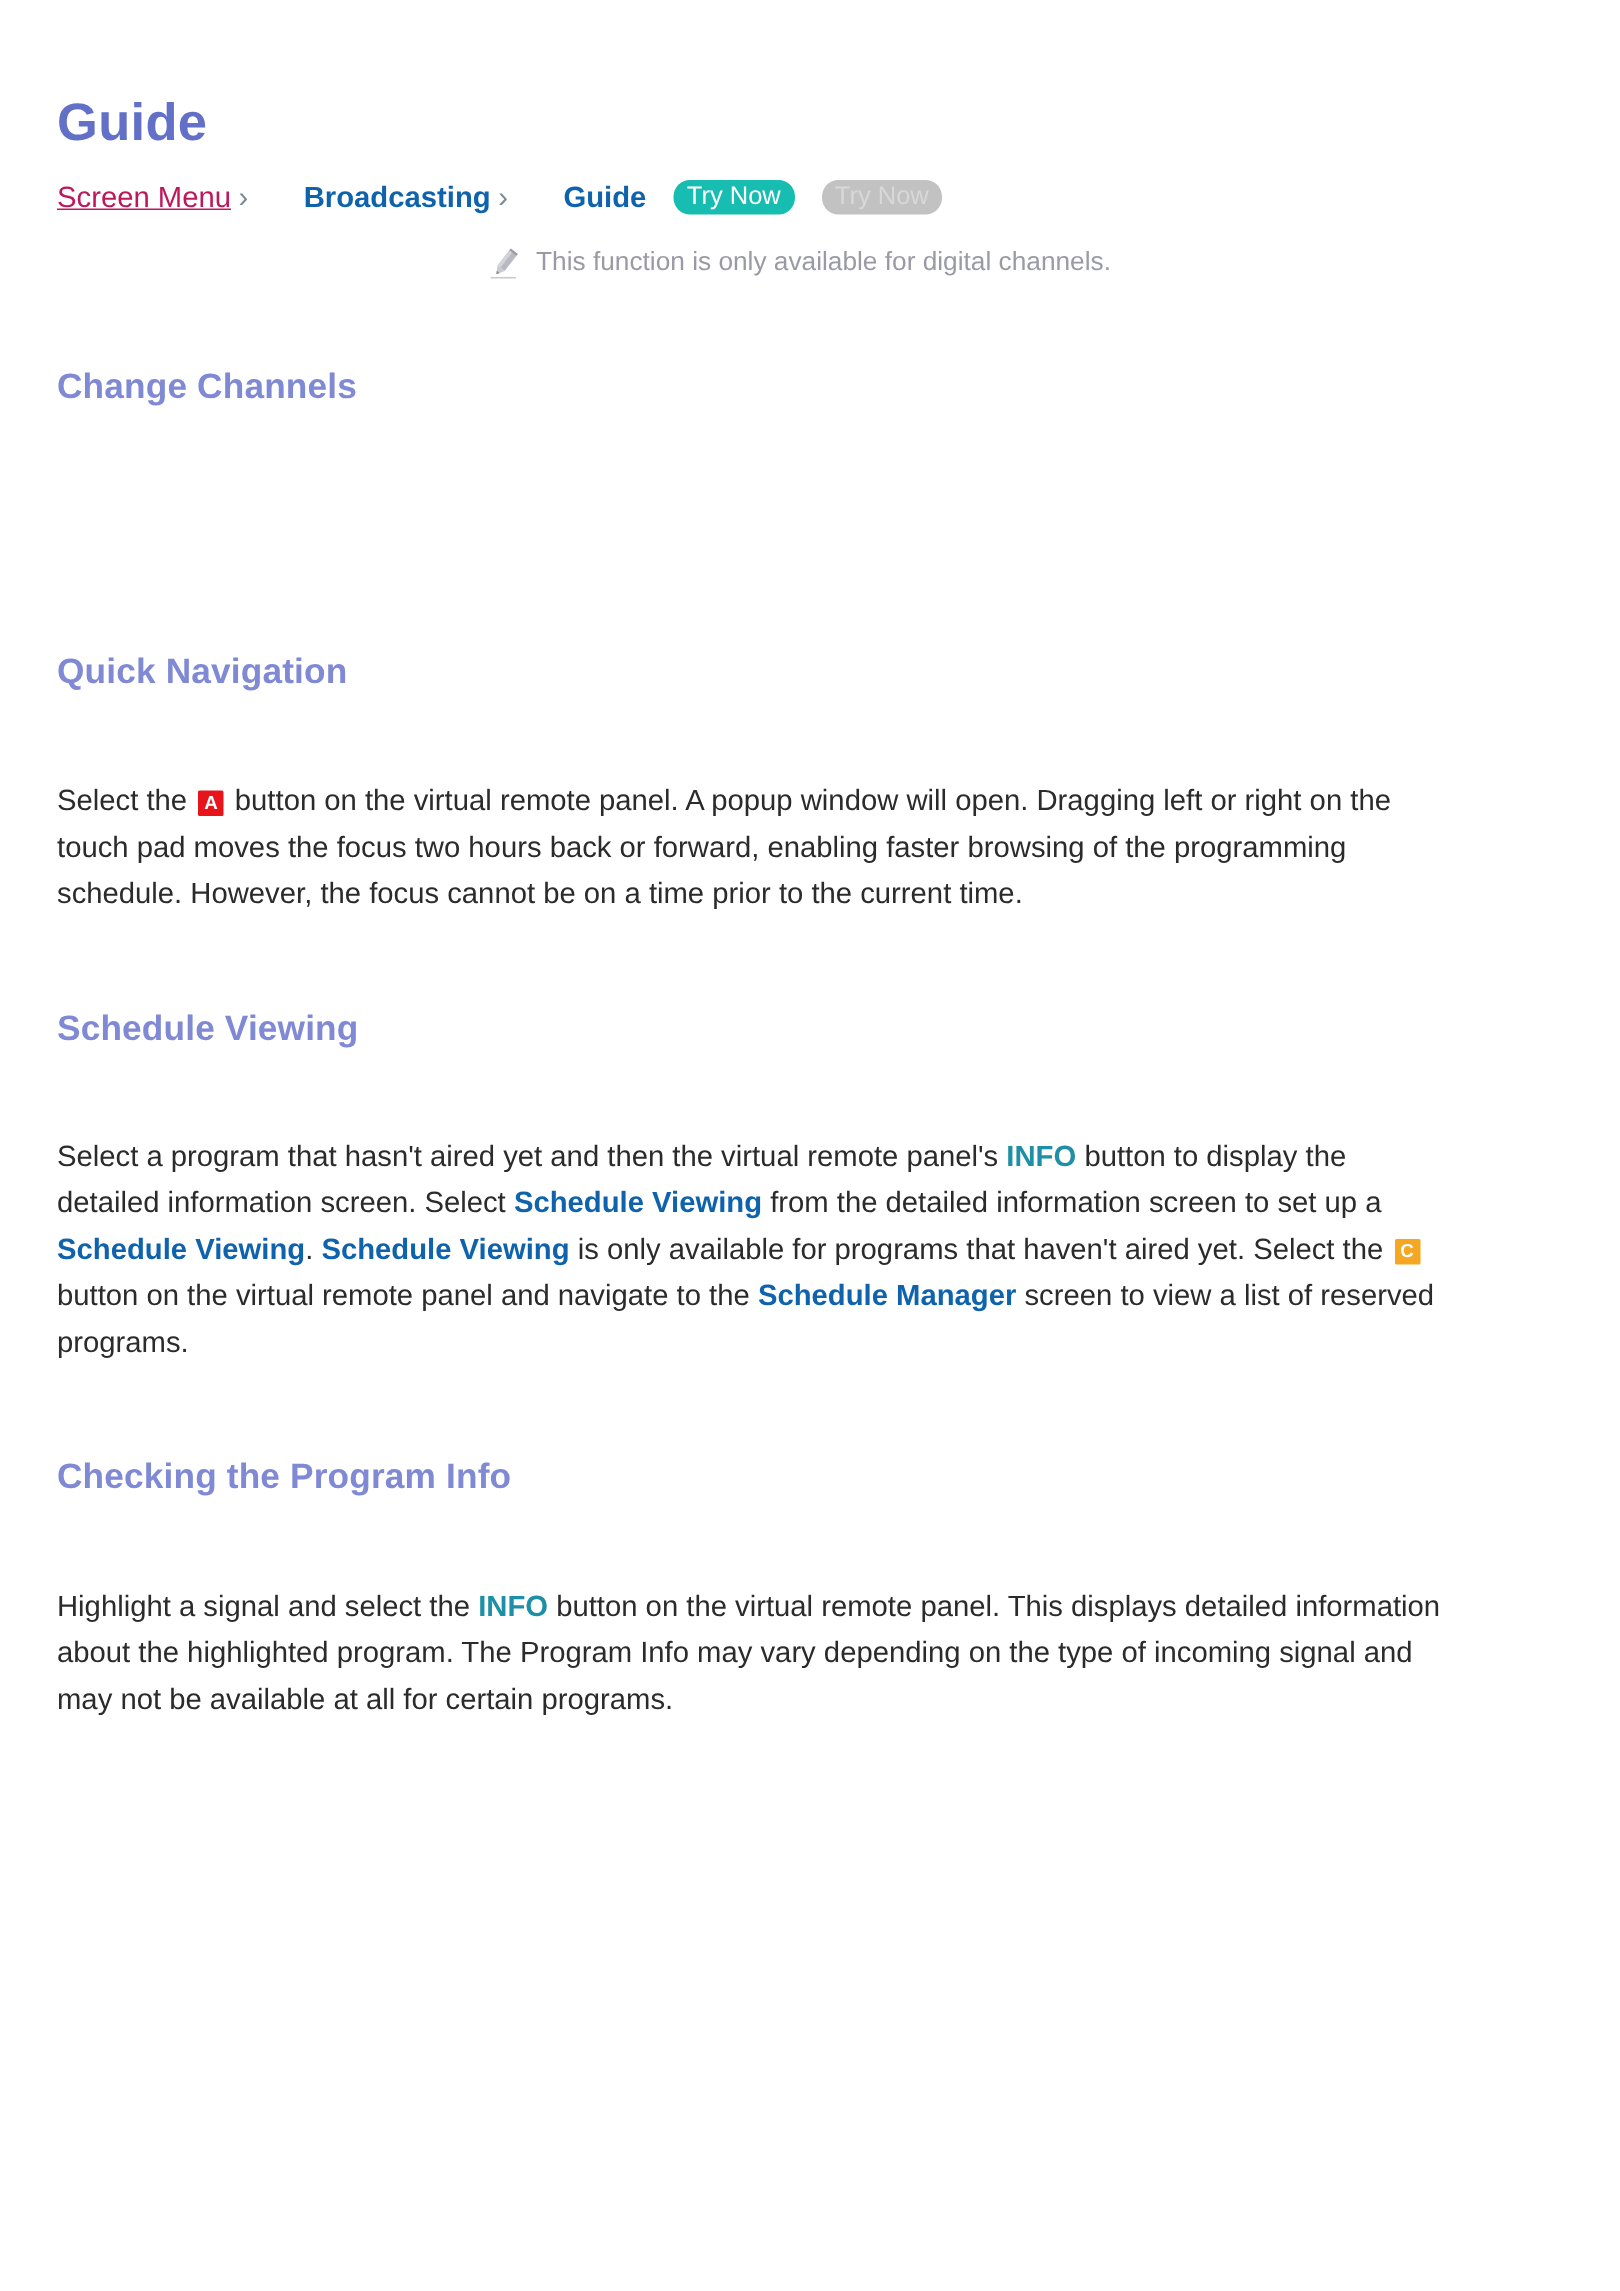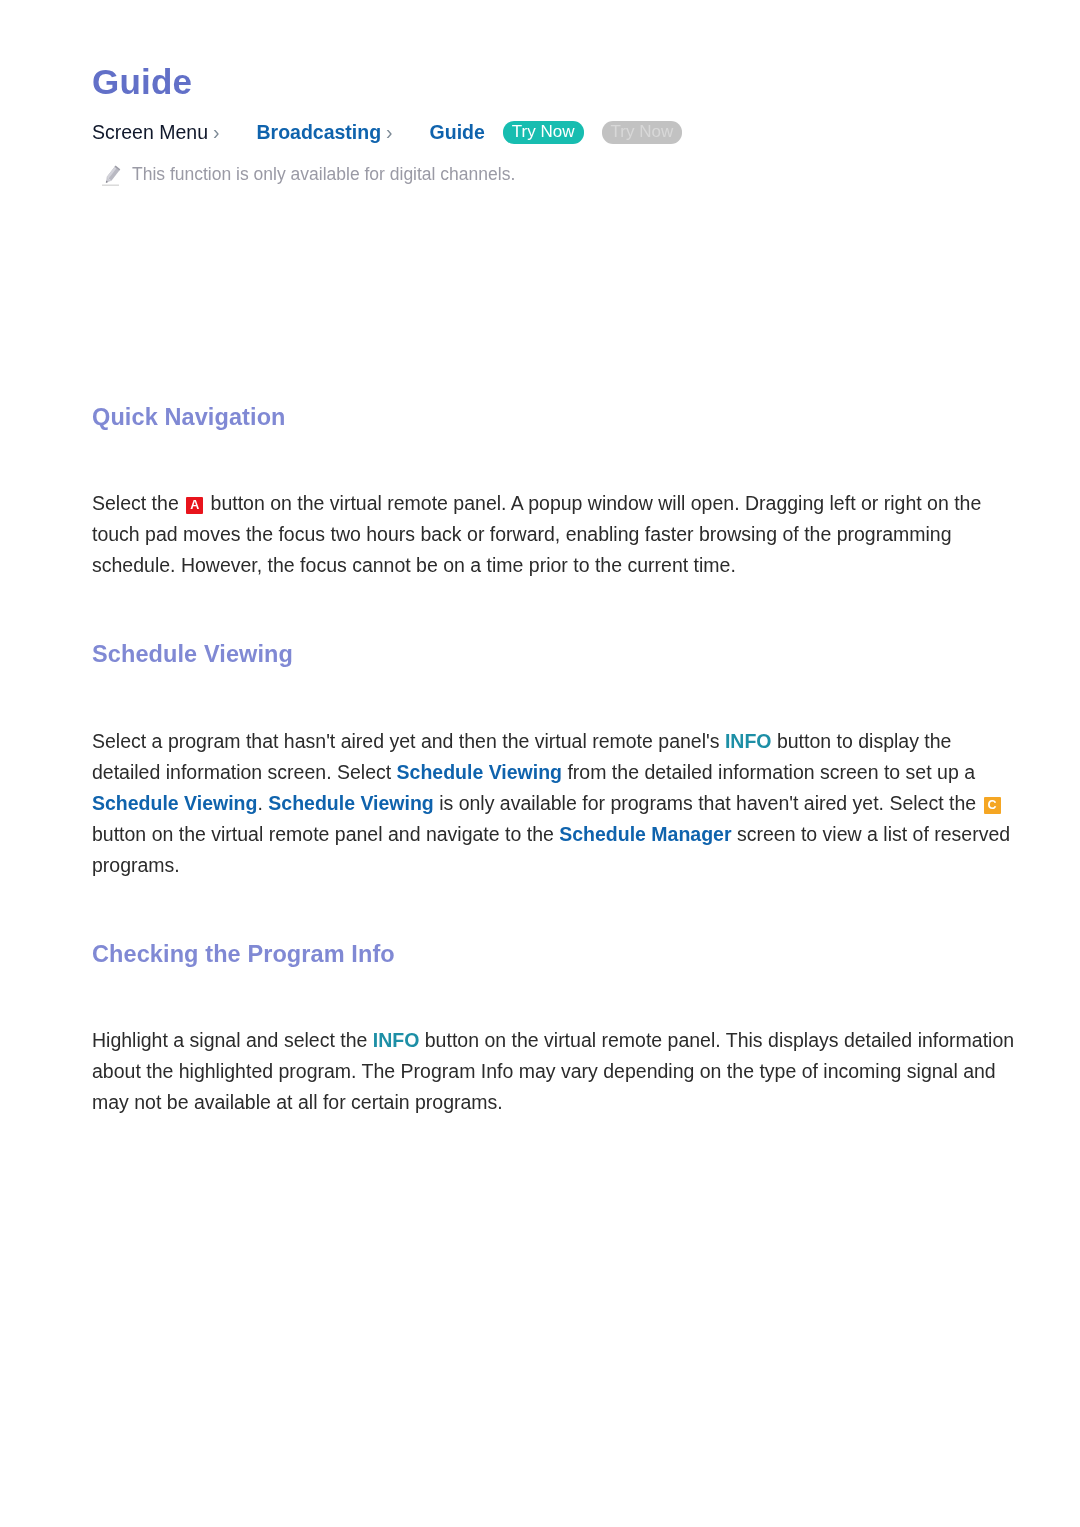--- a/index.html
+++ b/index.html
@@ -12,42 +12,42 @@
     height: 1527px;
     font-family: "Liberation Sans", sans-serif;
     color: #2b2b2b;
     -webkit-font-smoothing: antialiased;
   }
   .page {
     position: relative;
     width: 1080px;
     height: 1317px;
     box-sizing: border-box;
-    padding: 62px 60px 0 92px;
+    padding: 62px 60px 0 38px;
   }
 
   
   .page-title {
     font-size: 35px;
     font-weight: bold;
     color: #6270c8;
     letter-spacing: 0.2px;
     line-height: 1.15;
     margin: 0 0 16px 0;
   }
 
   
   .breadcrumb {
     font-size: 19.5px;
     line-height: 1.5;
     color: #3a3a3a;
     margin: 0 0 12px 0;
     white-space: nowrap;
   }
-  .breadcrumb .crumb-static { color: #0f172a; }
+  .breadcrumb .crumb-static { color: #be185d; text-decoration: underline; }
   .breadcrumb .crumb-link {
     color: #0f63ad;
     font-weight: bold;
     margin-left: 32px;
   }
   .breadcrumb .crumb-sep {
     color: #7d8a96;
     padding: 0 5px;
     font-weight: normal;
   }
@@ -80,20 +80,21 @@
   }
   .lnk { color: #0f63ad; font-weight: bold; }
   .lnk-teal { color: #1d8fa6; font-weight: bold; }
 
   
   .note {
     display: flex;
     align-items: flex-start;
     gap: 10px;
     margin: 14px 0 0 8px;
+    justify-content: center;
   }
   .note-icon {
     flex: 0 0 auto;
     width: 22px;
     height: 24px;
     margin-top: 2px;
   }
   .note-text {
     font-size: 17.5px;
     line-height: 24px;
@@ -154,20 +155,21 @@
           <polygon points="8.2,15.4 14.2,15.4 11.2,20.4" fill="#c9c9d1"></polygon>
           <polygon points="9.9,18.5 12.5,18.5 11.2,20.6" fill="#8b8b95"></polygon>
         </g>
         <rect x="2" y="20.6" width="17" height="1.1" fill="#cccccc"></rect>
       </svg>
     </span>
     <span class="note-text">This function is only available for digital channels.</span>
   </div>
 
   <div class="sec-gap-1"></div>
+  <h2 class="section">Change Channels</h2>
   <div class="sec-gap-2"></div>
 
   <div class="sec-gap-1"></div>
   <div class="sec-gap-2"></div>
 
   <div class="sec-gap-1"></div>
   <h2 class="section">Quick Navigation</h2>
   <div class="sec-gap-3"></div>
   <p class="body">
     <span>Select the </span><span class="keybtn a">A</span><span> button on the virtual remote panel. A popup window will open. Dragging left or right on the touch pad moves the focus two hours back or forward, enabling faster browsing of the programming schedule. However, the focus cannot be on a time prior to the current time.</span>

